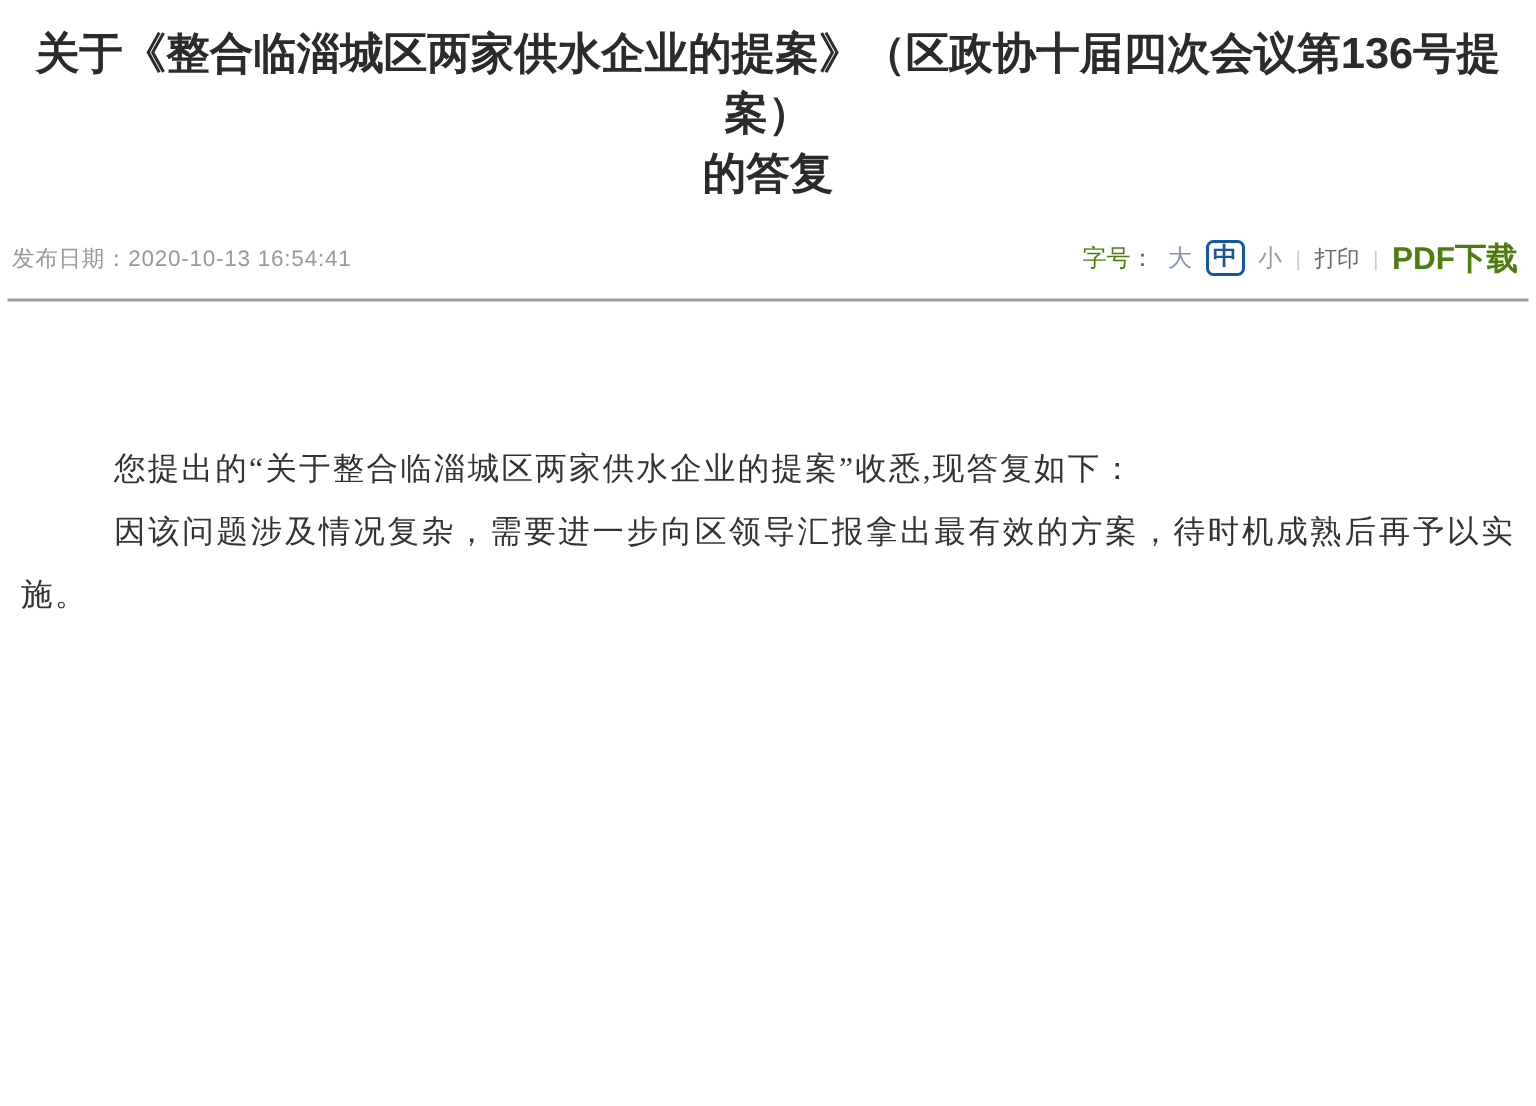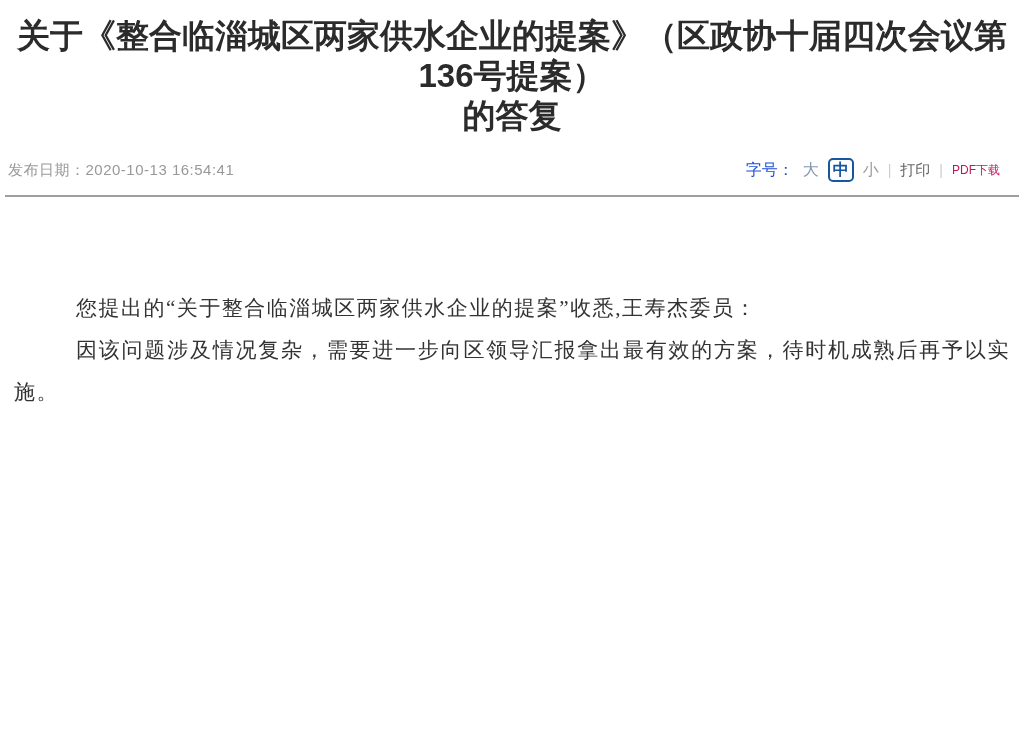--- a/index.html
+++ b/index.html
@@ -9,56 +9,56 @@
     height: 737px;
     background: #ffffff;
     overflow: hidden;
     font-family: "Liberation Sans", sans-serif;
   }
   .article-title {
     margin: 16px 8px 0;
     text-align: center;
     font-family: "Liberation Sans", sans-serif;
     font-weight: bold;
-    font-size: 33px;
+    font-size: 29px;
     line-height: 40px;
     color: #2b2b2b;
   }
   .meta-row {
     display: flex;
     justify-content: space-between;
     align-items: center;
-    margin: 22px 24px 0 8px;
+    margin: 22px 12px 0 8px;
     font-size: 15px;
   }
   .meta-left {
     color: #999999;
     letter-spacing: 0.5px;
   }
   .meta-right {
     display: flex;
     align-items: center;
     gap: 9px;
     font-size: 16px;
   }
-  .fs-label { color: #1d4ed8; font-family: Liberation Mono, monospace; }
+  .fs-label { color: #4d7c0f; font-family: Liberation Mono, monospace; }
   .fs-large { color: #8496ad; cursor: pointer; }
   .fs-medium {
     color: #1657a0;
     border: 2px solid #1657a0;
     border-radius: 5px;
     padding: 0 3px;
     font-weight: bold;
     cursor: pointer;
     line-height: 20px;
   }
   .fs-small { color: #999999; cursor: pointer; }
   .sep { color: #cccccc; font-size: 14px; }
   .print-link { color: #666666; cursor: pointer; font-size: 15px; font-family: Liberation Serif, serif; }
-  .pdf-link { color: #be185d; cursor: pointer; font-size: 12px; }
+  .pdf-link { color: #4d7c0f; cursor: pointer; font-size: 21px; font-weight: bold; }
   .divider {
     margin: 13px 5px 0;
     border: none;
     border-top: 2px solid #9e9e9e;
     height: 0;
   }
   .content {
     margin: 90px 14px 0;
     font-family: "Liberation Serif", serif;
     font-size: 21px;
@@ -90,16 +90,16 @@
     <span class="sep">|</span>
     <span class="print-link">打印</span>
     <span class="sep">|</span>
     <span class="pdf-link">PDF下载</span>
   </div>
 </div>
 
 <hr class="divider">
 
 <div class="content">
-  <p>您提出的“关于整合临淄城区两家供水企业的提案”收悉,王寿杰委员：</p>
+  <p>您提出的“关于整合临淄城区两家供水企业的提案”收悉,现答复如下：</p>
   <p>因该问题涉及情况复杂，需要进一步向区领导汇报拿出最有效的方案，待时机成熟后再予以实施。</p>
 
 </div>
 
 </body></html>

